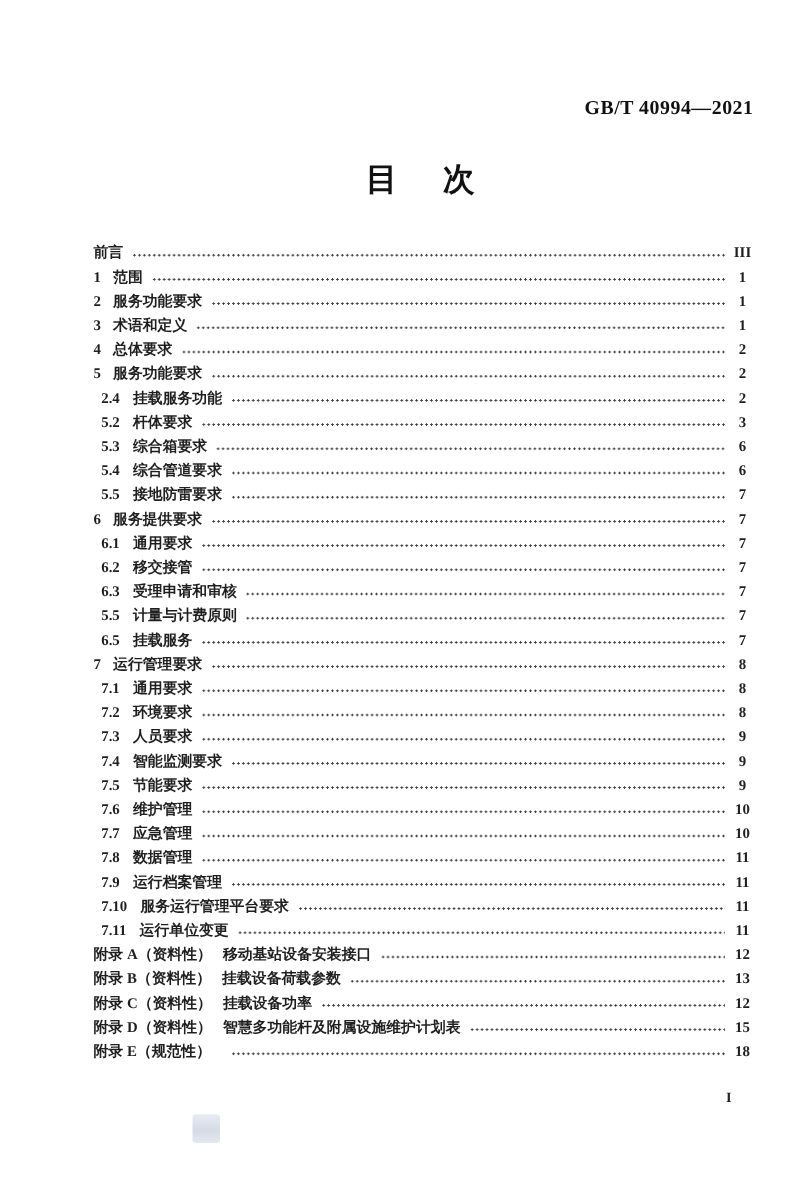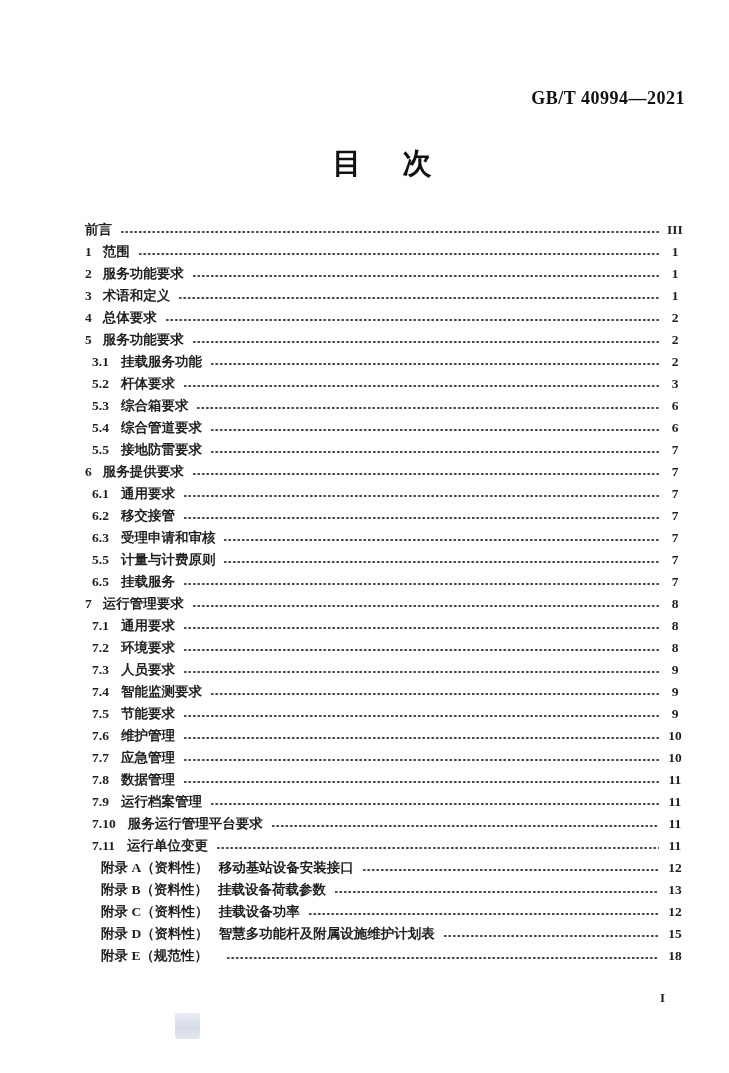--- a/index.html
+++ b/index.html
@@ -20,21 +20,21 @@
   .toc{
     position:absolute;top:219px;left:85px;right:44px;
   }
   .toc-row{
     display:flex;align-items:center;height:22px;
     font-size:13.5px;font-weight:600;color:#1f1f1f;white-space:nowrap;
   }
   .toc-row.lvl1{margin-left:7px;}
   .toc-row .num{margin-right:11px;}
   .toc-row.lvl1 .num{margin-right:12px;}
-  .toc-row.appendix .num{margin-right:10px;margin-left:16px;}
+  .toc-row.appendix .num{margin-right:10px;}
   .toc-row .label{flex:0 0 auto;}
   .dots{
     flex:1 1 auto;height:4px;align-self:center;margin:3px 6px 0 8px;
     background-image:radial-gradient(circle,#3f3f3f 1px,transparent 1.2px);
     background-size:4.5px 4px;background-position:left center;background-repeat:repeat-x;
   }
   .pageno{flex:0 0 auto;min-width:20px;text-align:center;font-weight:600;}
   .footer-page{
     position:absolute;top:990px;right:64px;
     font-size:13px;font-weight:bold;color:#222;
@@ -82,21 +82,21 @@
         <span class="dots"></span>
         <span class="pageno">2</span>
       </div>
       <div class="toc-row lvl0">
         <span class="num">5</span>
         <span class="label">服务功能要求</span>
         <span class="dots"></span>
         <span class="pageno">2</span>
       </div>
       <div class="toc-row lvl1">
-        <span class="num">3.1</span>
+        <span class="num">2.4</span>
         <span class="label">挂载服务功能</span>
         <span class="dots"></span>
         <span class="pageno">2</span>
       </div>
       <div class="toc-row lvl1">
         <span class="num">5.2</span>
         <span class="label">杆体要求</span>
         <span class="dots"></span>
         <span class="pageno">3</span>
       </div>

